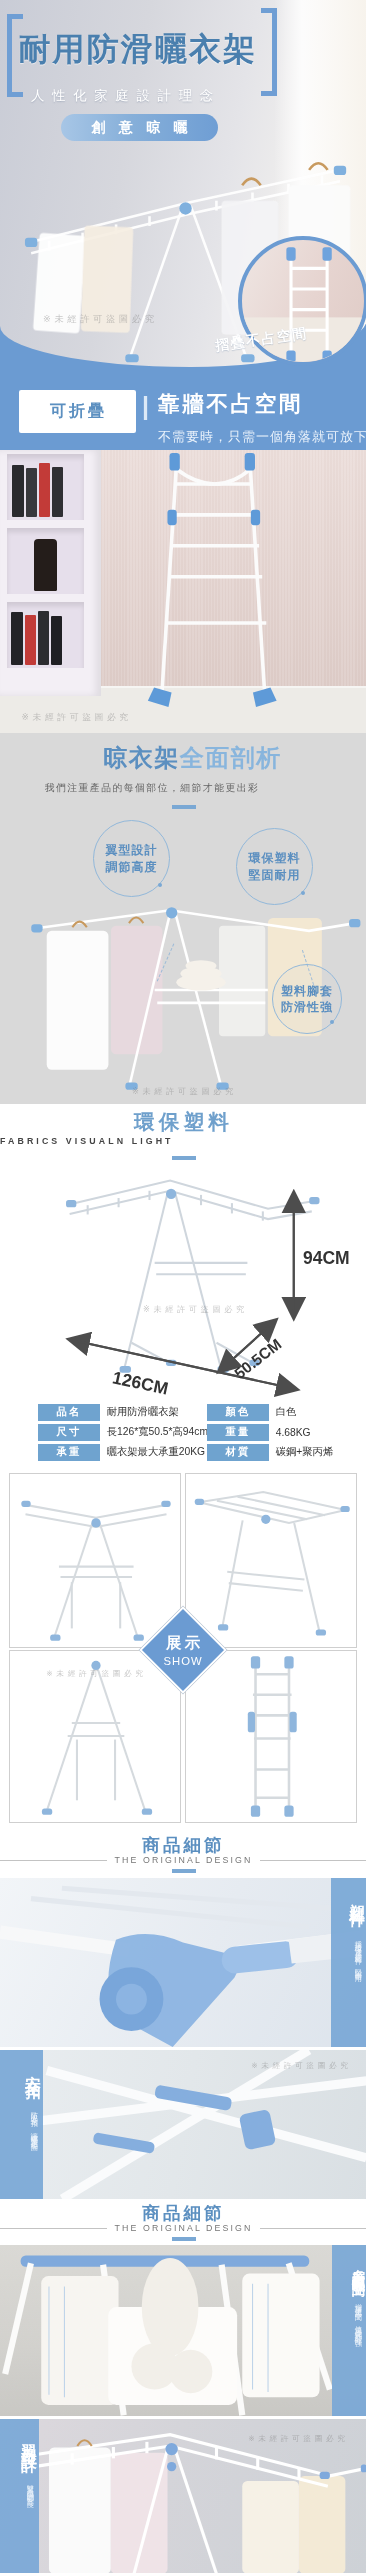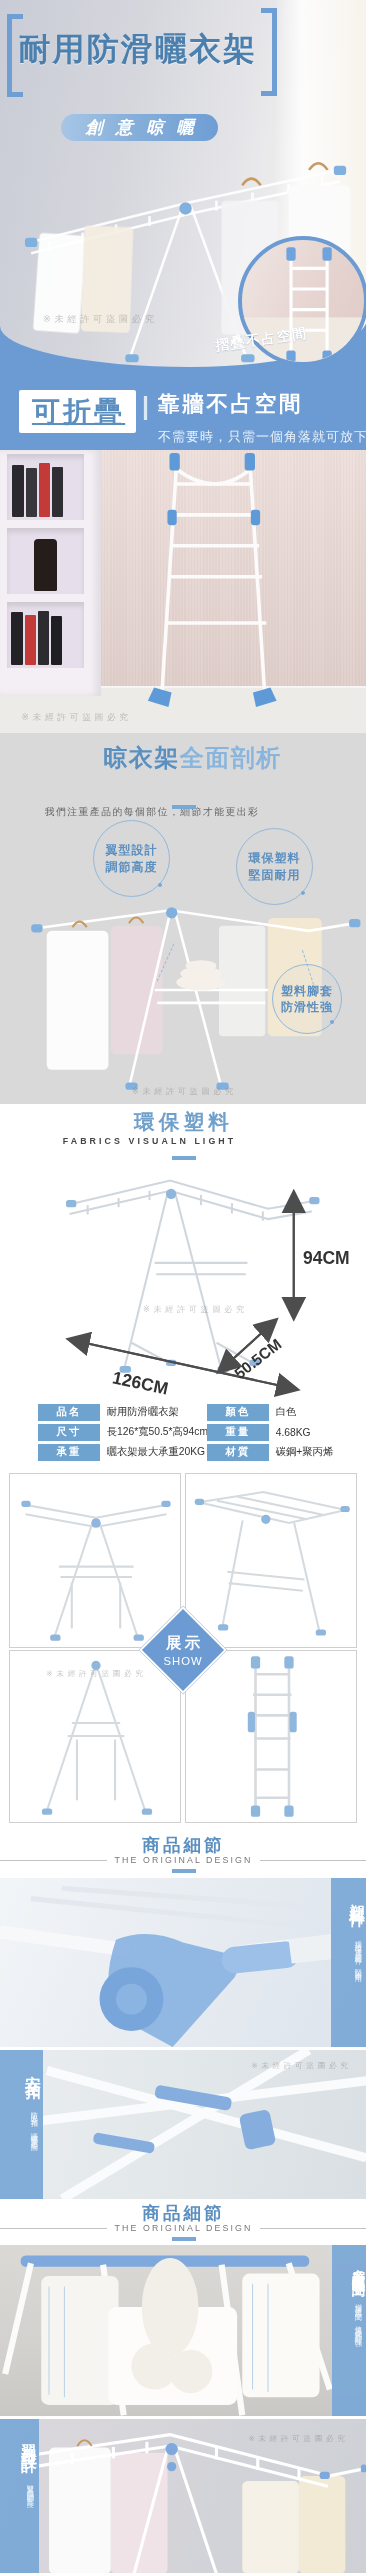--- a/index.html
+++ b/index.html
@@ -22,59 +22,59 @@
     background:linear-gradient(100deg,#c9ccd6 0%,#d6d7dd 35%,#e4e4e8 60%,#f4f2ef 82%,#fbf8f4 100%); }
   .hero-window { position:absolute; right:0; top:0; width:93px; height:319px;
     background:linear-gradient(90deg,rgba(255,255,255,0) 0%,rgba(255,255,255,.85) 30%,#f7f3ec 100%); }
   .bracket { position:absolute; width:15.5px; height:83px; }
   .bracket-l { left:7.2px; top:14.4px; border-left:5.7px solid #6f9ed4; border-top:5.7px solid #6f9ed4; border-bottom:5.7px solid #6f9ed4; }
   .bracket-r { left:261px; top:8.2px; width:15.5px; height:88px; border-right:5.7px solid #6f9ed4; border-top:5.7px solid #6f9ed4; border-bottom:5.7px solid #6f9ed4; }
   .hero-title { position:absolute; left:18.5px; top:28px; width:242px; color:#4a7fae; font-size:32px; font-weight:bold; letter-spacing:2.1px; white-space:nowrap; text-shadow:0 1px 1px rgba(255,255,255,.6); }
   .hero-sub { position:absolute; left:31px; top:87px; width:222px; color:#ffffff; font-size:13.4px; letter-spacing:7.7px; white-space:nowrap; text-shadow:0 0.5px 1.5px rgba(90,110,140,.35); }
   .hero-tagbar { position:absolute; left:61px; top:114px; width:157px; height:27px; border-radius:13.4px;
     background:linear-gradient(90deg,#a7c6e6 0%,#86afd9 45%,#6f9ed4 100%); display:flex; align-items:center; justify-content:center; }
-  .hero-tagbar span { color:#fff; font-size:17px; font-weight:bold; letter-spacing:13.4px; padding-left:13.4px;font-style:italic; }
+  .hero-tagbar span { color:#fff; font-size:14px; font-weight:bold; letter-spacing:13.4px; padding-left:13.4px; }
   .inset-circle { position:absolute; left:238px; top:236px; width:130px; height:130px; border-radius:50%;
     border:4.6px solid #6b9bd2; overflow:hidden; z-index:5;
     background:linear-gradient(115deg,#efe6e3 0%,#e6d4d0 55%,#dfcbc6 100%); }
   .inset-badge { position:absolute; left:215px; top:331px; z-index:6; color:#fff; font-size:14px; font-weight:bold; letter-spacing:1.5px; transform:rotate(-8deg); text-shadow:0 0.5px 1px rgba(70,100,140,.4); }
 
   
   .sec-band { height:83px; background:#6b9bd2; }
   .band-card { position:absolute; left:18.5px; top:23px; width:117px; height:43px; background:#ffffff; border-radius:2.1px;
     display:flex; align-items:center; justify-content:center; }
-  .band-card span { color:#5b8fc0; font-size:28px; font-weight:bold; letter-spacing:3.1px; padding-left:3.1px;text-decoration:underline; }
+  .band-card span { color:#5b8fc0; font-size:16px; font-weight:bold; letter-spacing:3.1px; padding-left:3.1px; }
   .band-sep { position:absolute; left:142px; top:25px; color:#dce9f7; font-size:25px; font-weight:bold; }
   .band-headline { position:absolute; left:158px; top:21.6px; width:206px; color:#ffffff; font-size:21.6px; font-weight:bold; letter-spacing:2.6px; white-space:nowrap; }
   .band-subtext { position:absolute; left:158px; top:61px; width:206px; color:#eaf2fb; font-size:13px; letter-spacing:1px; white-space:nowrap; }
 
   
   .sec-wall { height:283px; background:repeating-linear-gradient(90deg,#e7d6d2 0 1.5px,#e2cfca 1.5px 3.1px),#e5d3cf; }
   .wall-grad { position:absolute; inset:0; background:linear-gradient(180deg,rgba(255,255,255,.25),rgba(0,0,0,.04)); }
   .wall-floor { position:absolute; left:0; bottom:0; width:367px; height:45px; background:#edebe7; }
   .wall-skirt { position:absolute; left:0; bottom:37px; width:367px; height:10.3px; background:#f6f5f3; box-shadow:0 1px 1.5px rgba(0,0,0,.08); }
   .bookshelf { position:absolute; left:0; top:0; width:101px; height:246px; background:#f3eff5; box-shadow:inset -5.2px 0 7.2px rgba(0,0,0,.08); }
   .shelf-cell { position:absolute; left:7.2px; width:77px; height:66px; background:#e6dfeb; box-shadow:inset 0 4.1px 5.2px rgba(0,0,0,.10); }
   .book { position:absolute; bottom:3.1px; width:11.3px; border-radius:1px; }
 
   
   .sec-anatomy { height:371px; background:#d9d9d9; }
   .anatomy-title { position:absolute; top:9.3px; width:367px; text-align:center; font-size:24px; font-weight:bold; letter-spacing:1.5px;margin-left:9px; }
   .anatomy-title .t-strong { color:#5b8fc0; }
   .anatomy-title .t-light { color:#88b5dd; }
-  .anatomy-sub { position:absolute; top:49px; width:304px; text-align:center; color:#666; font-size:9.8px; letter-spacing:1.5px;margin-top:24px; }
+  .anatomy-sub { position:absolute; top:49px; width:304px; text-align:center; color:#666; font-size:9.8px; letter-spacing:1.5px; }
   .callout { position:absolute; border:1px solid #92b8da; border-radius:50%; display:flex; flex-direction:column; align-items:center; justify-content:center; z-index:4; background:rgba(217,217,217,.15); }
   .callout div { color:#5b8fc0; font-size:12px; font-weight:bold; letter-spacing:1px; line-height:1.35; white-space:nowrap; }
   .callout .dot { position:absolute; width:4.1px; height:4.1px; border-radius:50%; background:#7aa8d4; right:7.2px; bottom:9.3px; }
   .leader { position:absolute; border-left:0.8px dashed #9cbbd8; z-index:3; }
 
   
   .sec-dims { height:368px; background:#ffffff; }
   .dims-title { position:absolute; top:4.1px; width:367px; text-align:center; color:#6fa0cc; font-size:20.6px; font-weight:bold; letter-spacing:4.1px; }
-  .dims-sub { position:absolute; top:32px; width:299px; text-align:center; color:#444; font-size:8.8px; font-weight:bold; letter-spacing:3.1px; }
+  .dims-sub { position:absolute; top:32px; width:299px; color:#444; font-size:8.8px; font-weight:bold; letter-spacing:3.1px; }
   .dim-label { position:absolute; color:#333; font-size:17.5px; font-weight:bold; z-index:4; }
   .spec-table { position:absolute; top:300px; left:0; width:367px; }
   .spec-col { position:absolute; top:0; }
   .spec-col.left { left:38px; width:170px; }
   .spec-col.right { left:207px; width:155px; }
   .spec-row { display:flex; align-items:center; height:16.5px; margin-bottom:3.6px; }
   .spec-label { width:62px; height:16.5px; background:#6fa3cf; color:#fff; font-size:10.3px; font-weight:bold; letter-spacing:2.1px; display:flex; align-items:center; justify-content:center; flex:none; }
   .spec-value { margin-left:6.7px; color:#333; font-size:10.3px; white-space:nowrap; }
 
   
@@ -137,20 +137,21 @@
           <path d="M600 330 q18 -26 36 0"></path>
             <path d="M470 360 q18 -26 36 0"></path>
         </g>
       </svg>
       <div class="watermark" style="left:43px; top:313px;">※未經許可盜圖必究</div>
     </div>
 
     <div class="bracket bracket-l"></div>
     <div class="bracket-r bracket"></div>
     <div class="hero-title">耐用防滑曬衣架</div>
+    <div class="hero-sub">人性化家庭設計理念</div>
     <div class="hero-tagbar">
       <span>創意晾曬</span>
     </div>
 
     <div class="inset-circle">
       <svg width="130" height="130" viewBox="0 0 252 252">
         <rect x="0" y="150" width="252" height="102" fill="#efe9e2"></rect>
         <g stroke="#ffffff" stroke-width="6" fill="none">
           <path d="M95 20 L95 225"></path>
             <path d="M165 20 L165 225"></path>

